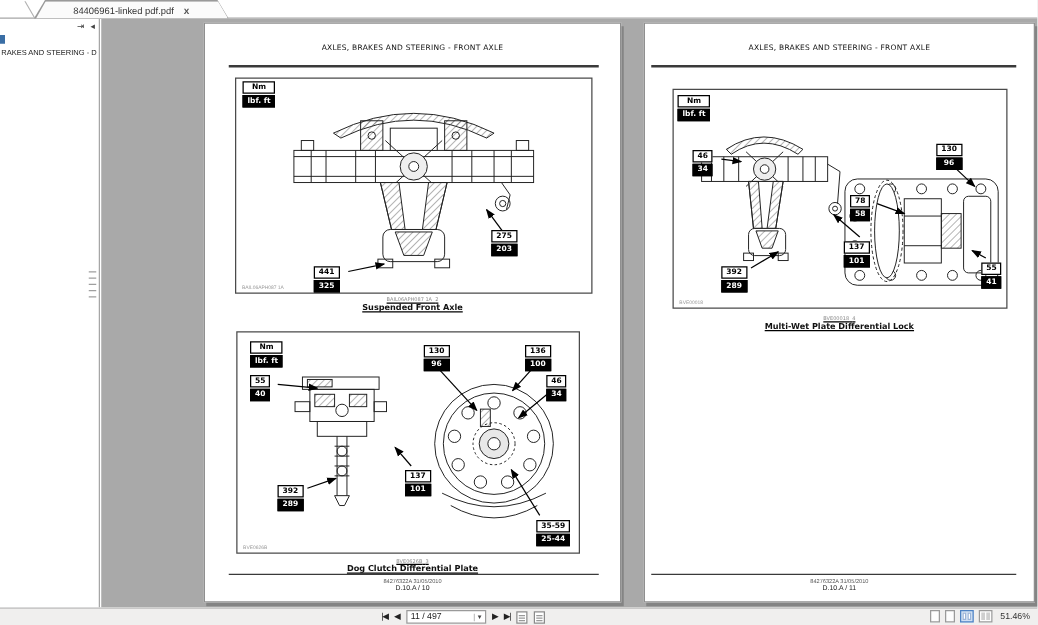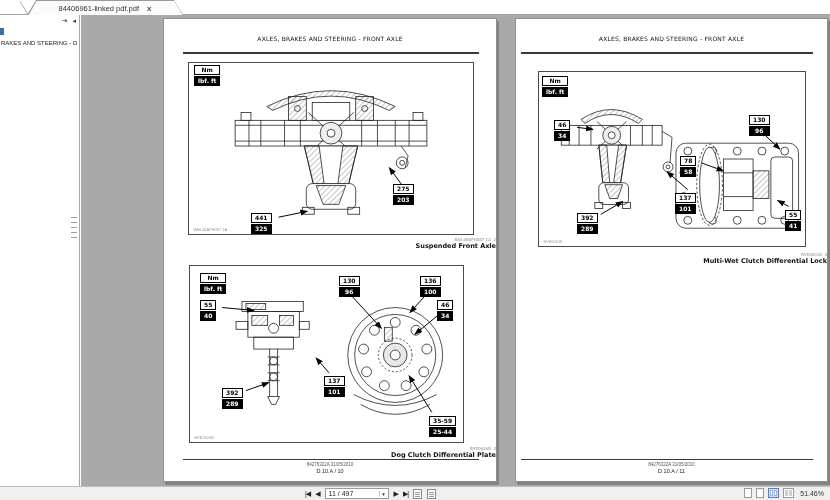--- a/index.html
+++ b/index.html
@@ -52,22 +52,22 @@
   .fig3 { left:22px; top:52px;  width:268px; height:176px; }
   .figure svg { position:absolute; left:0; top:0; width:100%; height:100%; }
 
   .callout { position:absolute; z-index:3; text-align:center;
              font-family:"DejaVu Sans", sans-serif; }
   .cv, .cb { display:block; font-size:6px; font-weight:bold; line-height:8px;
              padding:0 3px; border:1px solid #000; white-space:nowrap; }
   .cv { background:#fff; color:#000; }
   .cb { background:#000; color:#fff; margin-top:1px; }
 
-  .figcap { position:absolute; left:0; right:0; text-align:right;
-            font-family:"DejaVu Sans", sans-serif; }
+  .figcap { position:absolute; left:0; right:0; text-align:center;
+            font-family:"DejaVu Sans", sans-serif;text-decoration:underline; }
   .figcap .code { font-size:4px; color:#8a8a8a; display:block; line-height:5px; }
   .figcap .title { font-size:6.5px; font-weight:bold; color:#111; display:block; line-height:8px; }
 
   .pg-footrule { position:absolute; top:440px; height:1px; background:#3a3a3a; }
   .page1 .pg-footrule { left:19px; width:296px; }
   .page2 .pg-footrule { left:5px; width:292px; }
   .foot1 { position:absolute; top:443px; left:0; right:0; text-align:center; font-size:4.5px; color:#555; }
   .foot2 { position:absolute; top:449px; left:0; right:0; text-align:center; font-size:5.5px; color:#222; }
 
   
@@ -391,21 +391,21 @@
             <span class="cv">392</span>
               <span class="cb">289</span>
           </div>
           <div class="callout" style="left:246px; top:138px;">
             <span class="cv">55</span>
               <span class="cb">41</span>
           </div>
         </div>
         <div class="figcap" style="top:233px;">
           <span class="code"><span>BVE00018</span>&nbsp;&nbsp;<span>4</span></span>
-          <span class="title">Multi-Wet Clutch Differential Lock</span>
+          <span class="title">Multi-Wet Plate Differential Lock</span>
         </div>
 
         <div class="pg-footrule"></div>
         <div class="foot1">84276322A 31/05/2010</div>
         <div class="foot2">D.10.A / 11</div>
       </div>
 
     </div>
   </div>
 

